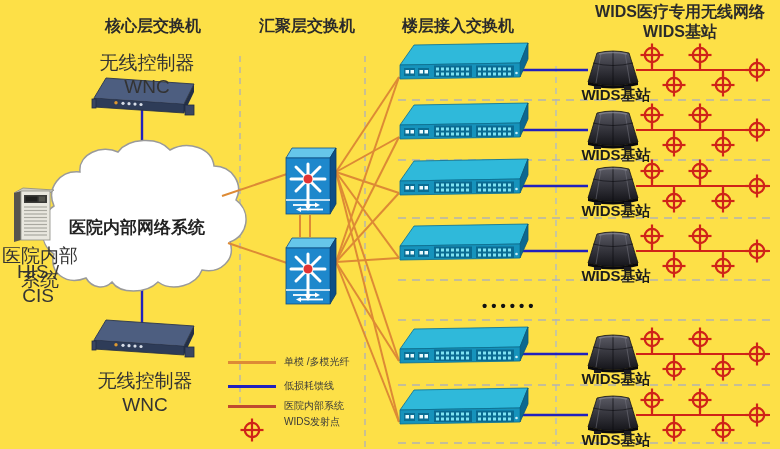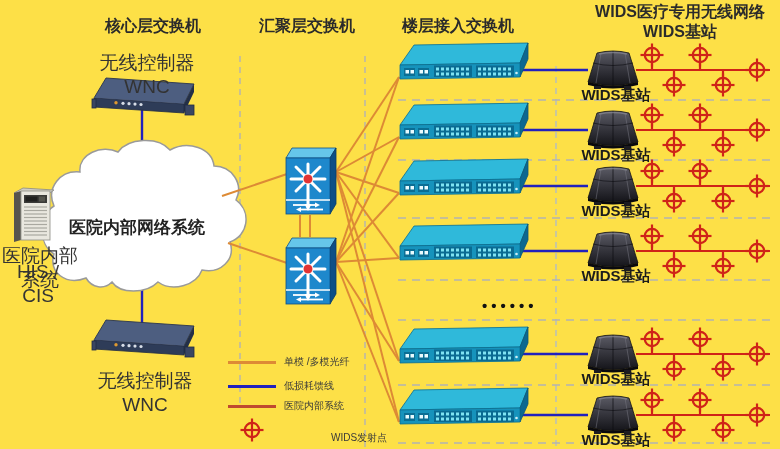--- a/index.html
+++ b/index.html
@@ -302,16 +302,16 @@
   <div class="legend">
     <div class="lg-line lg-fiber" style="left:0;top:9px;"></div>
     <div class="lg-lbl" style="top:0;">单模 /多模光纤</div>
     <div class="lg-line lg-cat6" style="left:0;top:33px;"></div>
     <div class="lg-lbl" style="top:24px;">低损耗馈线</div>
     <div class="lg-line lg-feeder" style="left:0;top:53px;"></div>
     <div class="lg-lbl" style="top:44px;">医院内部系统</div>
     <svg class="lg-xh" width="28" height="28">
       <use href="#xhair" x="14" y="14"></use>
     </svg>
-    <div class="lg-lbl" style="top:76px;text-align:center;">WIDS发射点</div>
+    <div class="lg-lbl" style="top:60px;">WIDS发射点</div>
   </div>
 
 </div>
 
 </body></html>

